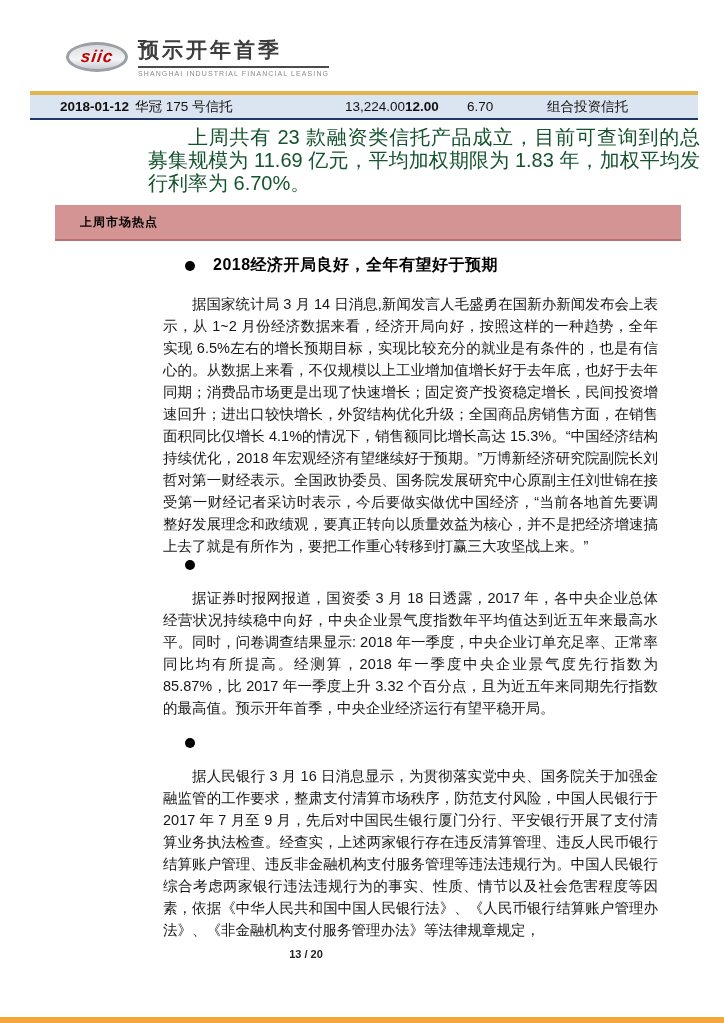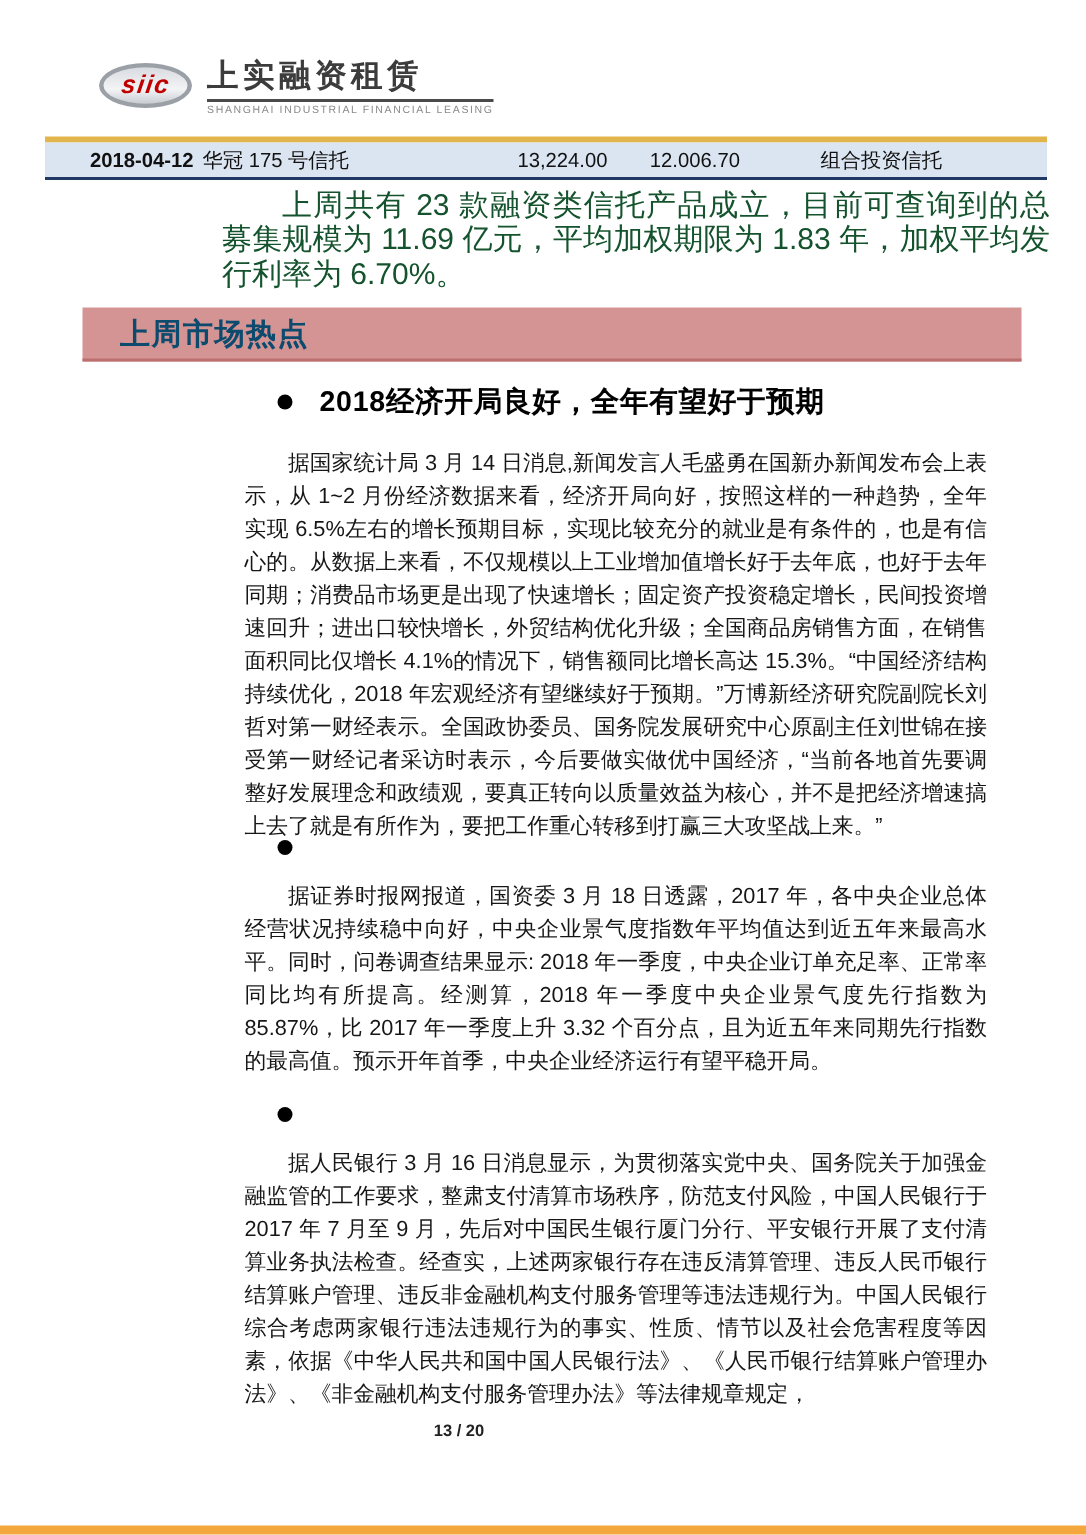--- a/index.html
+++ b/index.html
@@ -43,57 +43,57 @@
   .trust-row {
     display: flex; align-items: center;
     height: 25px; background: #dbe5f1;
     border-bottom: 2.5px solid #1f3864;
     font-size: 13.5px; color: #111;
   }
   .cell { white-space: nowrap; overflow: hidden; }
   .c-date { width: 105px; padding-left: 30px; font-weight: bold; }
   .c-product { width: 175px; }
   .c-scale { width: 95px; text-align: right; }
-  .c-term { width: 62px; text-align: right; }
+  .c-term { width: 62px; text-align: left; font-weight: bold; }
   .c-rate { width: 50px; }
   .c-type { flex: 1; padding-left: 30px; }
 
   
   .intro {
     position: absolute; top: 126px; left: 148px; width: 552px;
     font-size: 20px; line-height: 23px; text-align: justify;
     text-indent: 2em; color: #14532d;
   }
 
   
   .banner {
     position: absolute; top: 205px; left: 55px; width: 626px; height: 36px;
     background: #d49494; border-bottom: 2px solid #bd6e6e;
     display: flex; align-items: center;
   }
   .banner-title {
-    margin-left: 25px; font-size: 20px; font-weight: bold; color: #0c4a6e;
+    margin-left: 25px; font-size: 12px; font-weight: bold; color: #000000;
     letter-spacing: 1px;
   }
 
   
   .section { position: absolute; left: 0; width: 724px; }
   .sec-1 { top: 255px; }
   .sec-2 { top: 560px; }
   .sec-3 { top: 738px; }
   .sec-heading {
     display: flex; align-items: center;
     margin-left: 185px; margin-bottom: 17px;
   }
   .bullet-dot {
     width: 10px; height: 10px; border-radius: 50%;
     background: #000; flex: 0 0 auto;
   }
   .sec-title {
-    margin-left: 18px; font-size: 19px; font-weight: bold; color: #000;
+    margin-left: 18px; font-size: 16px; font-weight: bold; color: #000;
     letter-spacing: 0.5px; white-space: nowrap;
   }
   .sec-body {
     margin-left: 163px; margin-right: 66px;
     font-size: 14.5px; line-height: 22px; text-align: justify;
     text-indent: 2em; color: #161616;
   }
 
   
   .footer-page {
@@ -108,29 +108,29 @@
 </head>
 <body>
 
 <div class="page">
 
   <div class="logo">
     <div class="logo-mark">
       <span class="logo-brand">siic</span>
     </div>
     <div class="logo-text">
-      <div class="logo-name">上实融资租赁</div>
+      <div class="logo-name">预示开年首季</div>
       <div class="logo-sub">SHANGHAI INDUSTRIAL FINANCIAL LEASING</div>
     </div>
   </div>
 
   <div class="table-strip">
     <div class="gold-line"></div>
     <div class="trust-row">
-      <span class="cell c-date">2018-04-12</span>
+      <span class="cell c-date">2018-01-12</span>
       <span class="cell c-product">华冠 175 号信托</span>
       <span class="cell c-scale">13,224.00</span>
       <span class="cell c-term">12.00</span>
       <span class="cell c-rate">6.70</span>
       <span class="cell c-type">组合投资信托</span>
     </div>
   </div>
 
   <p class="intro">上周共有 23 款融资类信托产品成立，目前可查询到的总募集规模为 11.69 亿元，平均加权期限为 1.83 年，加权平均发行利率为 6.70%。</p>
 

